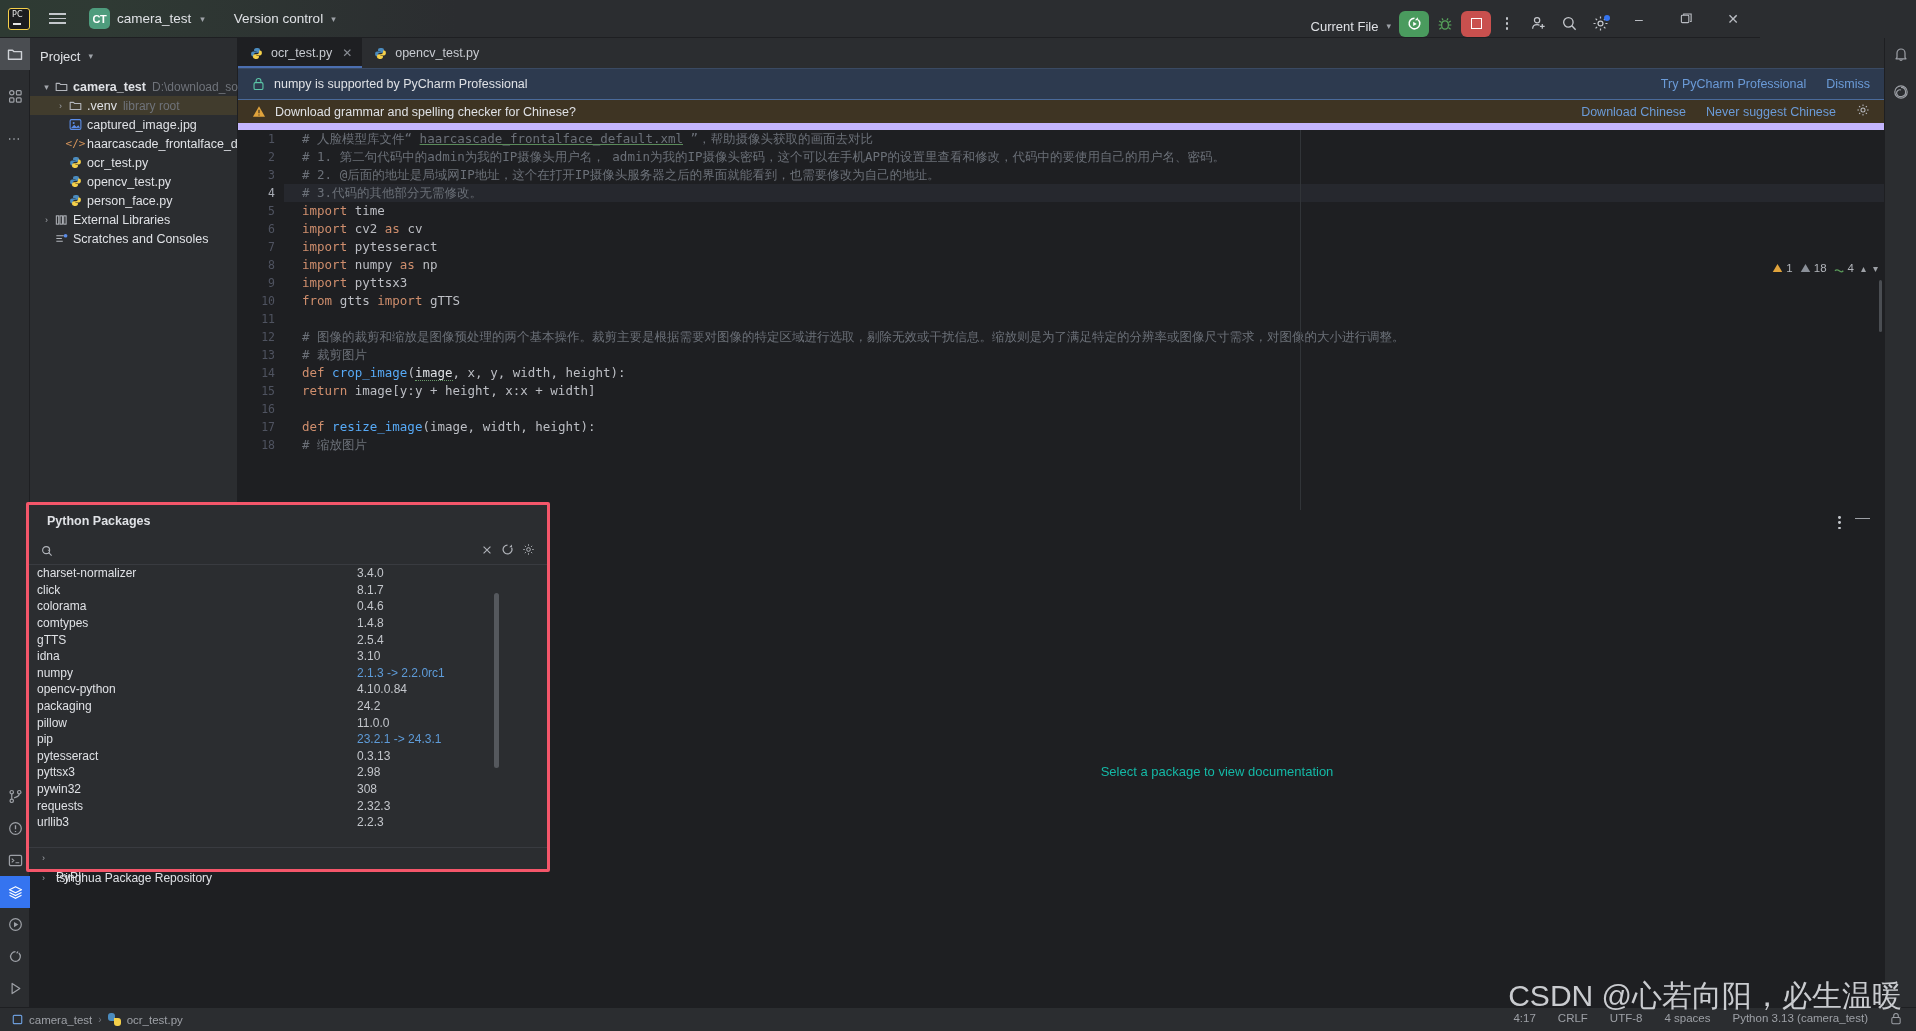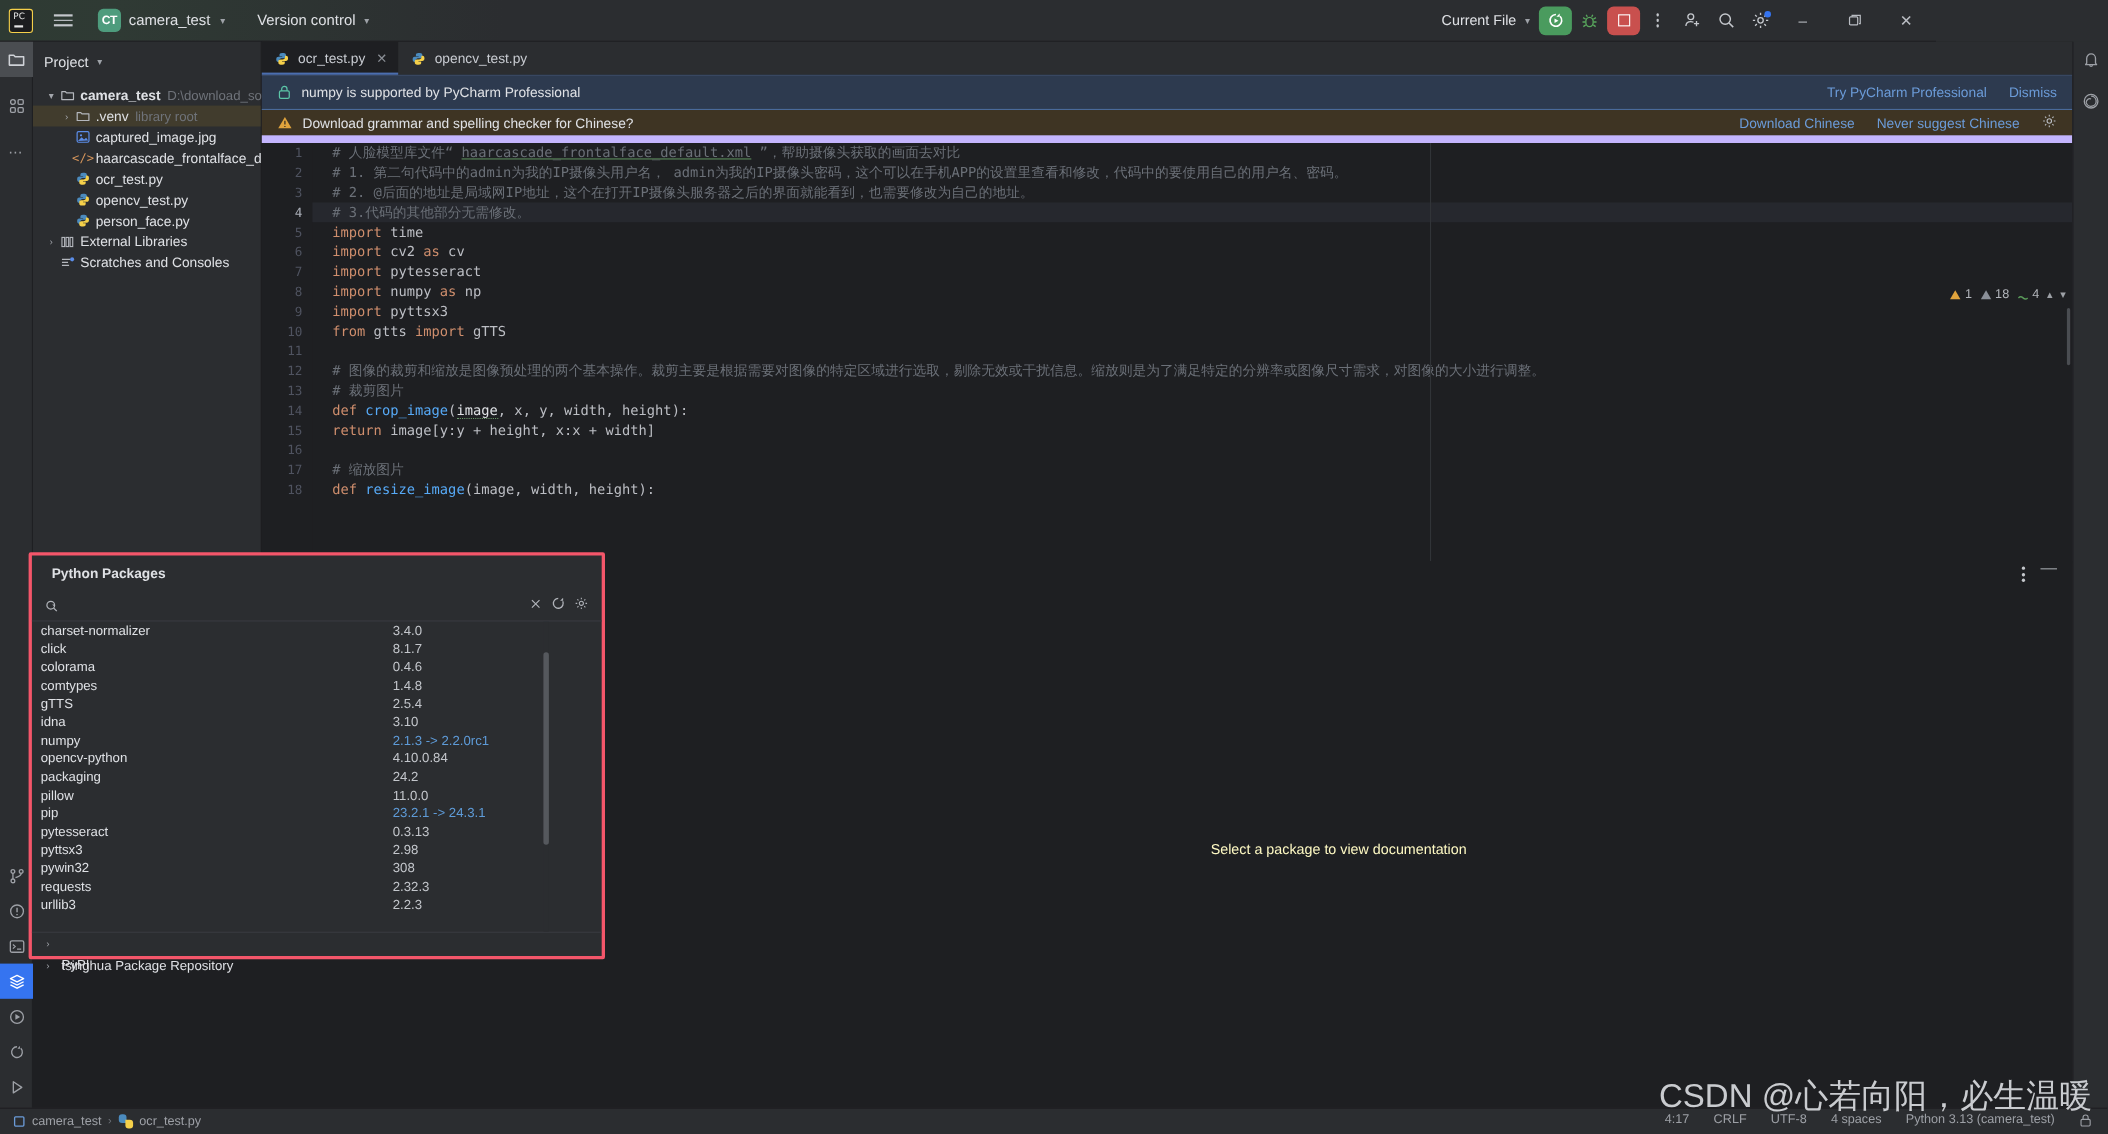--- a/index.html
+++ b/index.html
@@ -36,21 +36,21 @@
   .hamburger b { display:block; width:17px; height:1.6px; background:#c4c7cc; }
   .proj-chip { display:flex; align-items:center; gap:7px; padding:3px 7px; border-radius:5px; cursor:pointer; margin-left:6px;}
   .proj-badge {
     width:21px;height:21px;border-radius:5px;background:#4e9c7d;color:#fff;font-size:11px;
     display:flex;align-items:center;justify-content:center;font-weight:600;letter-spacing:-.3px;
   }
   .proj-name { font-size:13.5px; color:#dfe1e5; }
   .chev { font-size:9px; color:#9ea2a8; margin-left:2px; }
   .vcs { font-size:13.5px; color:#dfe1e5; padding:3px 8px; border-radius:5px; cursor:pointer; margin-left:12px; display:flex; align-items:center; gap:6px;}
 
-  .tb-right { margin-left:auto; display:flex; align-items:center; gap:1px; padding-right:4px; }
+  .tb-right { margin-left:auto; display:flex; align-items:flex-end; gap:1px; padding-right:4px; }
   .runcfg { font-size:13px; color:#dfe1e5; padding:4px 7px; border-radius:5px; display:flex; align-items:center; gap:6px; cursor:pointer;}
   .ibtn { width:30px;height:28px;display:flex;align-items:center;justify-content:center;border-radius:5px;cursor:pointer; }
   .run-btn { background:#4a9b5e; border-radius:6px; width:30px; height:26px; }
   .stop-btn { background:#c9504e; border-radius:6px; width:30px; height:26px; display:flex;align-items:center;justify-content:center;}
   .stop-sq { width:11px;height:11px;border:1.8px solid #fff; }
   .dots-v { display:flex;flex-direction:column;gap:2.5px;align-items:center; }
   .dots-v i { width:2.8px;height:2.8px;background:#c4c7cc;border-radius:50%; }
   .wbtn { width:46px;height:38px;display:flex;align-items:center;justify-content:center;cursor:pointer;color:#b9bcc2;font-size:14px; }
   .gear-dot { position:absolute; width:6px;height:6px;border-radius:50%;background:#3574f0; right:5px; top:5px; }
 
@@ -143,21 +143,21 @@
   .pkg-sb { position:absolute; right:48px; top:28px; width:5px; height:175px; background:#55585d; border-radius:3px; }
   .pkg-sb2 { position:absolute; right:48px; top:0px; width:5px; height:282px; background:#2b2d30; }
   .pkg-foot { border-top:1px solid #393b40; }
   .prow.group { height:20px; color:#dfe1e5; }
   .pkg-right-head {
     position:absolute; left:520px; top:-8px; right:0; height:30px; display:flex; align-items:center; justify-content:flex-end;
     padding-right:14px; gap:14px; color:#9da0a6;
   }
   .pkg-doc {
     position:absolute; left:520px; top:22px; right:0; bottom:0;
-    display:flex; align-items:center; justify-content:center; color:#fef9c3; font-size:13px;
+    display:flex; align-items:center; justify-content:center; color:#14b8a6; font-size:13px;
   }
 
   
   .statusbar {
     position:absolute; left:0; bottom:0; width:1916px; height:24px; background:#2b2d30;
     border-top:1px solid #1e1f22; display:flex; align-items:center; font-size:11.5px; color:#9da0a6;
   }
   .sb-left { display:flex; align-items:center; gap:6px; padding-left:12px; }
   .sb-right { margin-left:auto; display:flex; gap:22px; padding-right:14px; }
   .crumb-sep { color:#6f737a; font-size:10px; }
@@ -511,22 +511,22 @@
           <div class="cline"><span class="kw">import</span><span class="pl"> pytesseract</span></div>
           <div class="cline"><span class="kw">import</span><span class="pl"> numpy </span><span class="kw">as</span><span class="pl"> np</span></div>
           <div class="cline"><span class="kw">import</span><span class="pl"> pyttsx3</span></div>
           <div class="cline"><span class="kw">from</span><span class="pl"> gtts </span><span class="kw">import</span><span class="pl"> gTTS</span></div>
           <div class="cline">&nbsp;</div>
           <div class="cline"><span class="cm"># 图像的裁剪和缩放是图像预处理的两个基本操作。裁剪主要是根据需要对图像的特定区域进行选取，剔除无效或干扰信息。缩放则是为了满足特定的分辨率或图像尺寸需求，对图像的大小进行调整。</span></div>
           <div class="cline"><span class="cm"># 裁剪图片</span></div>
           <div class="cline"><span class="kw">def</span><span class="pl"> </span><span class="fn">crop_image</span><span class="pl">(</span><span class="squig">image</span><span class="pl">, x, y, width, height):</span></div>
           <div class="cline"><span class="pl">    </span><span class="kw">return</span><span class="pl"> image[y:y + height, x:x + width]</span></div>
           <div class="cline">&nbsp;</div>
+          <div class="cline"><span class="kw">def</span><span class="pl"> </span><span class="fn">resize_image</span><span class="pl">(</span><span class="pl">image, width, height</span><span class="pl">):</span></div>
           <div class="cline"><span class="cm"># 缩放图片</span></div>
-          <div class="cline"><span class="kw">def</span><span class="pl"> </span><span class="fn">resize_image</span><span class="pl">(</span><span class="pl">image, width, height</span><span class="pl">):</span></div>
         </div>
       <div class="vline"></div>
       <div class="insp-row">
         <span class="warn-chip">
           <svg width="11" height="10" viewBox="0 0 12 11">
             <path d="M6 1 11.2 10H0.8z" fill="#e0a33c"></path>
           </svg>
           <span>1</span>
         </span>
         <span class="warn-chip">

